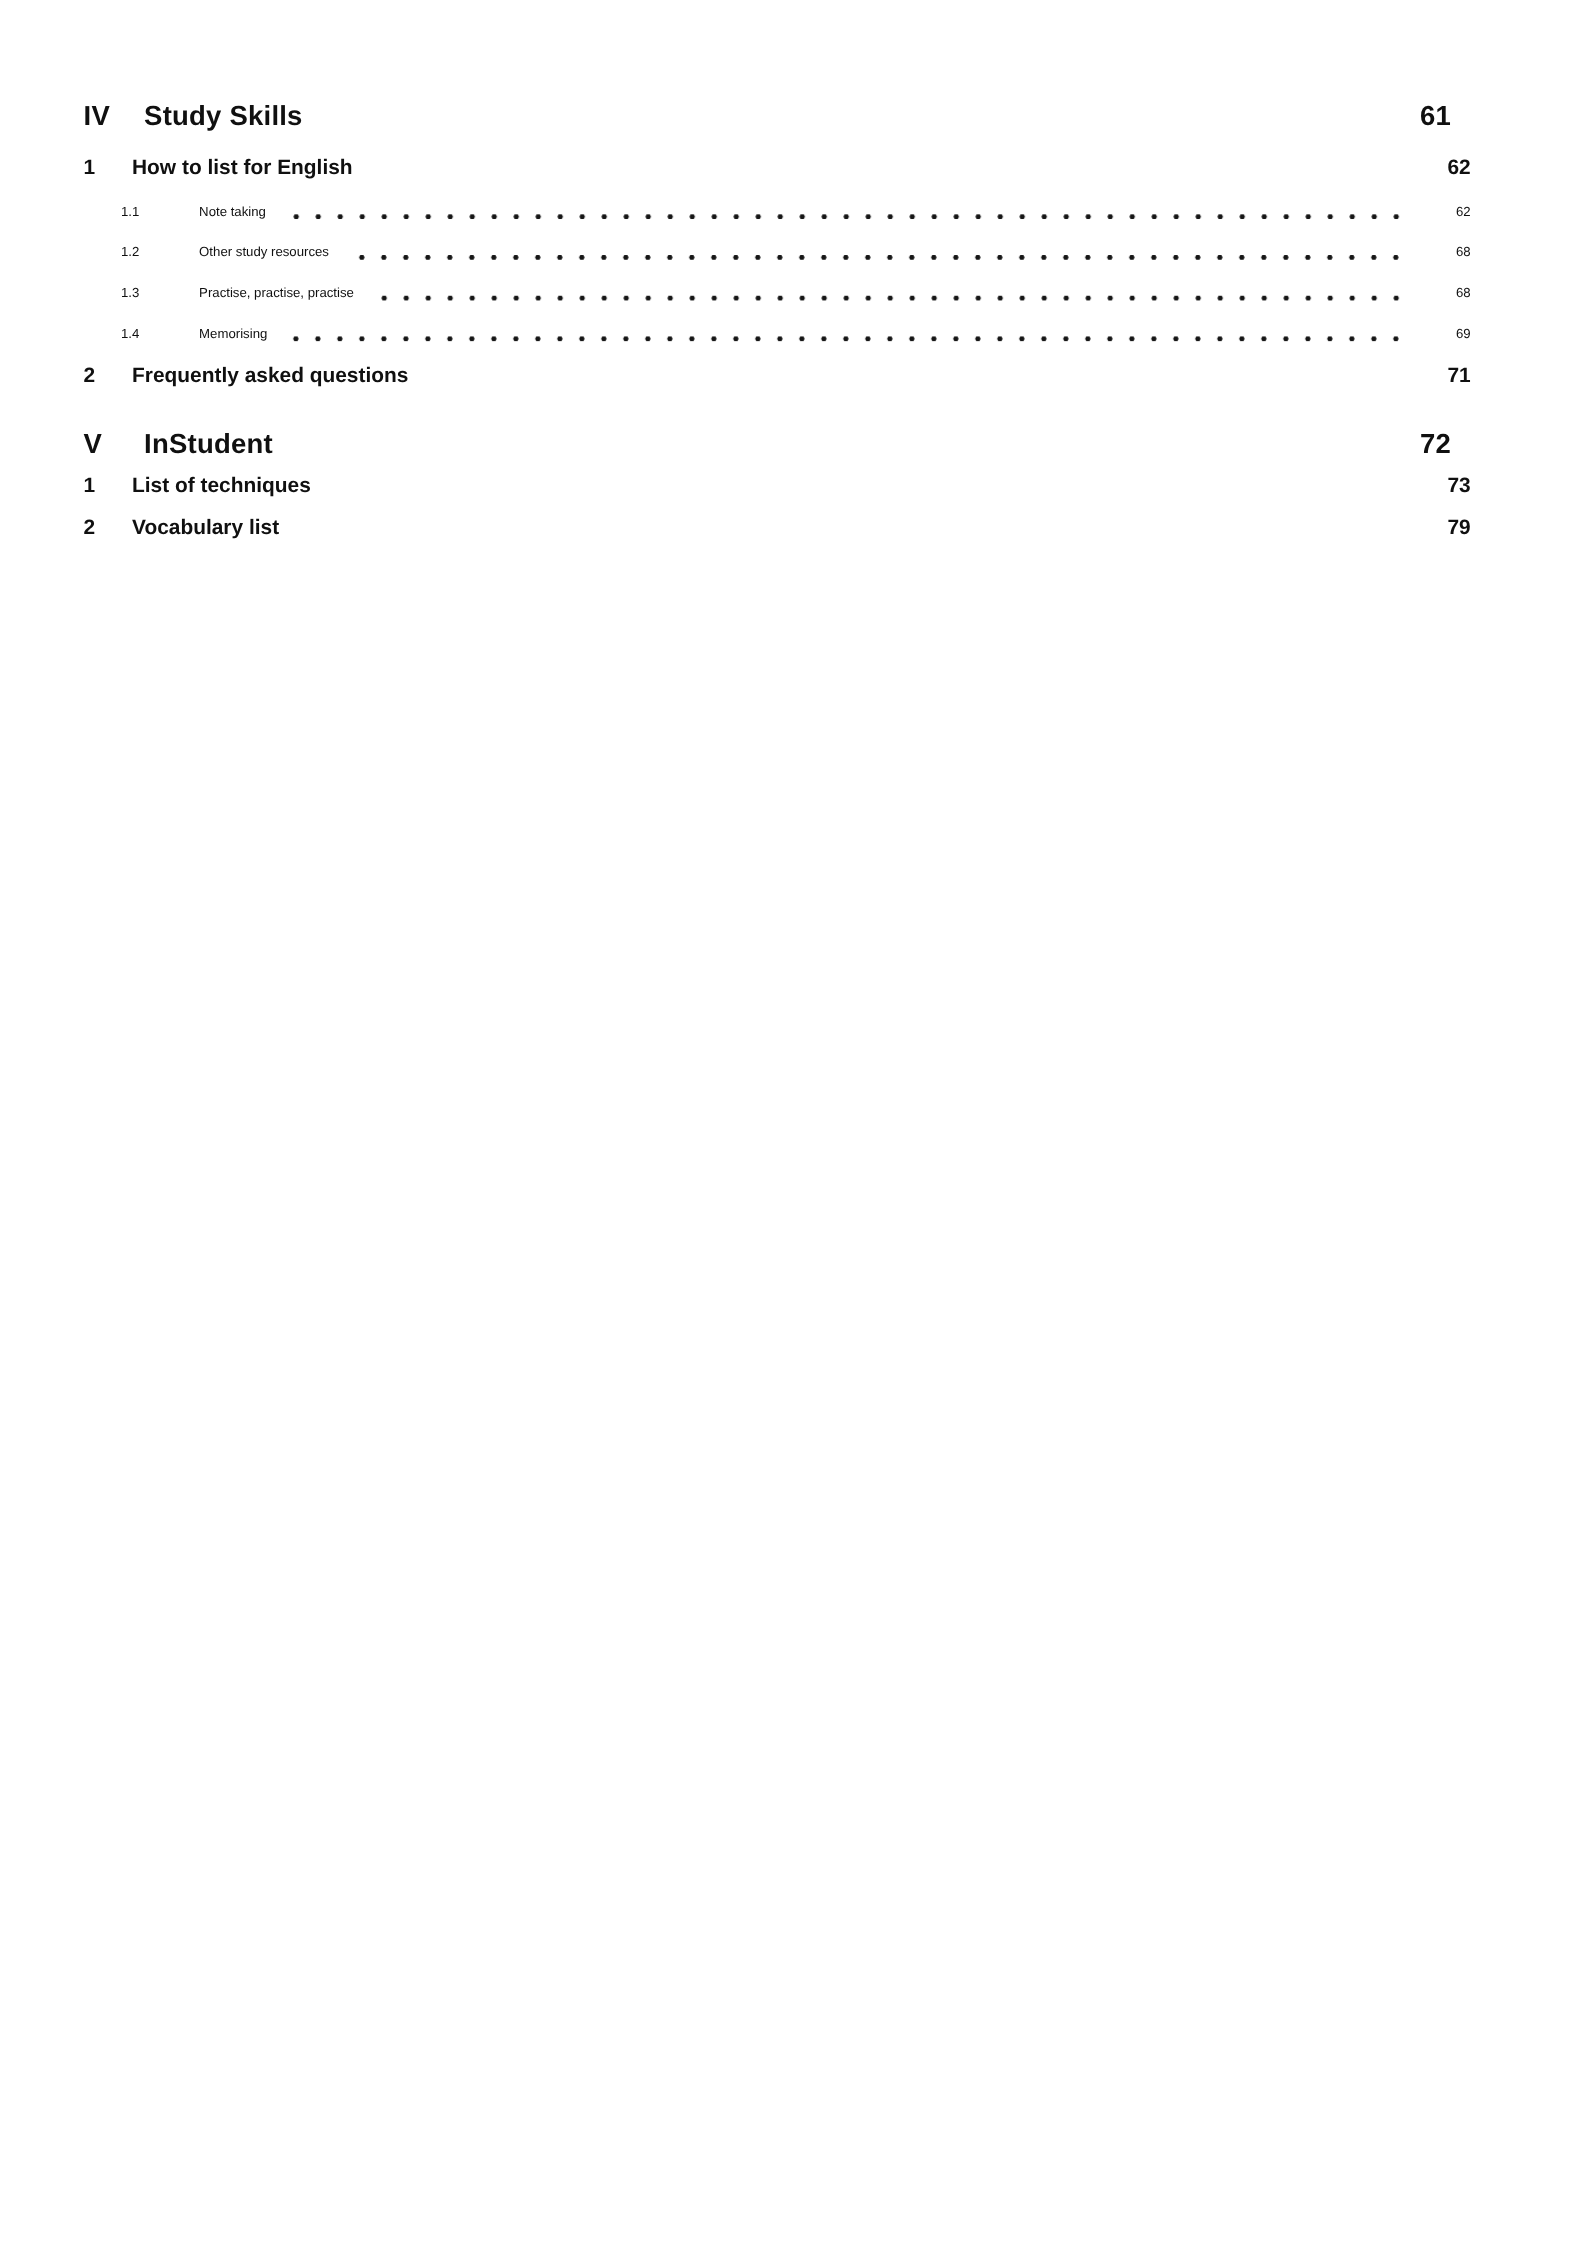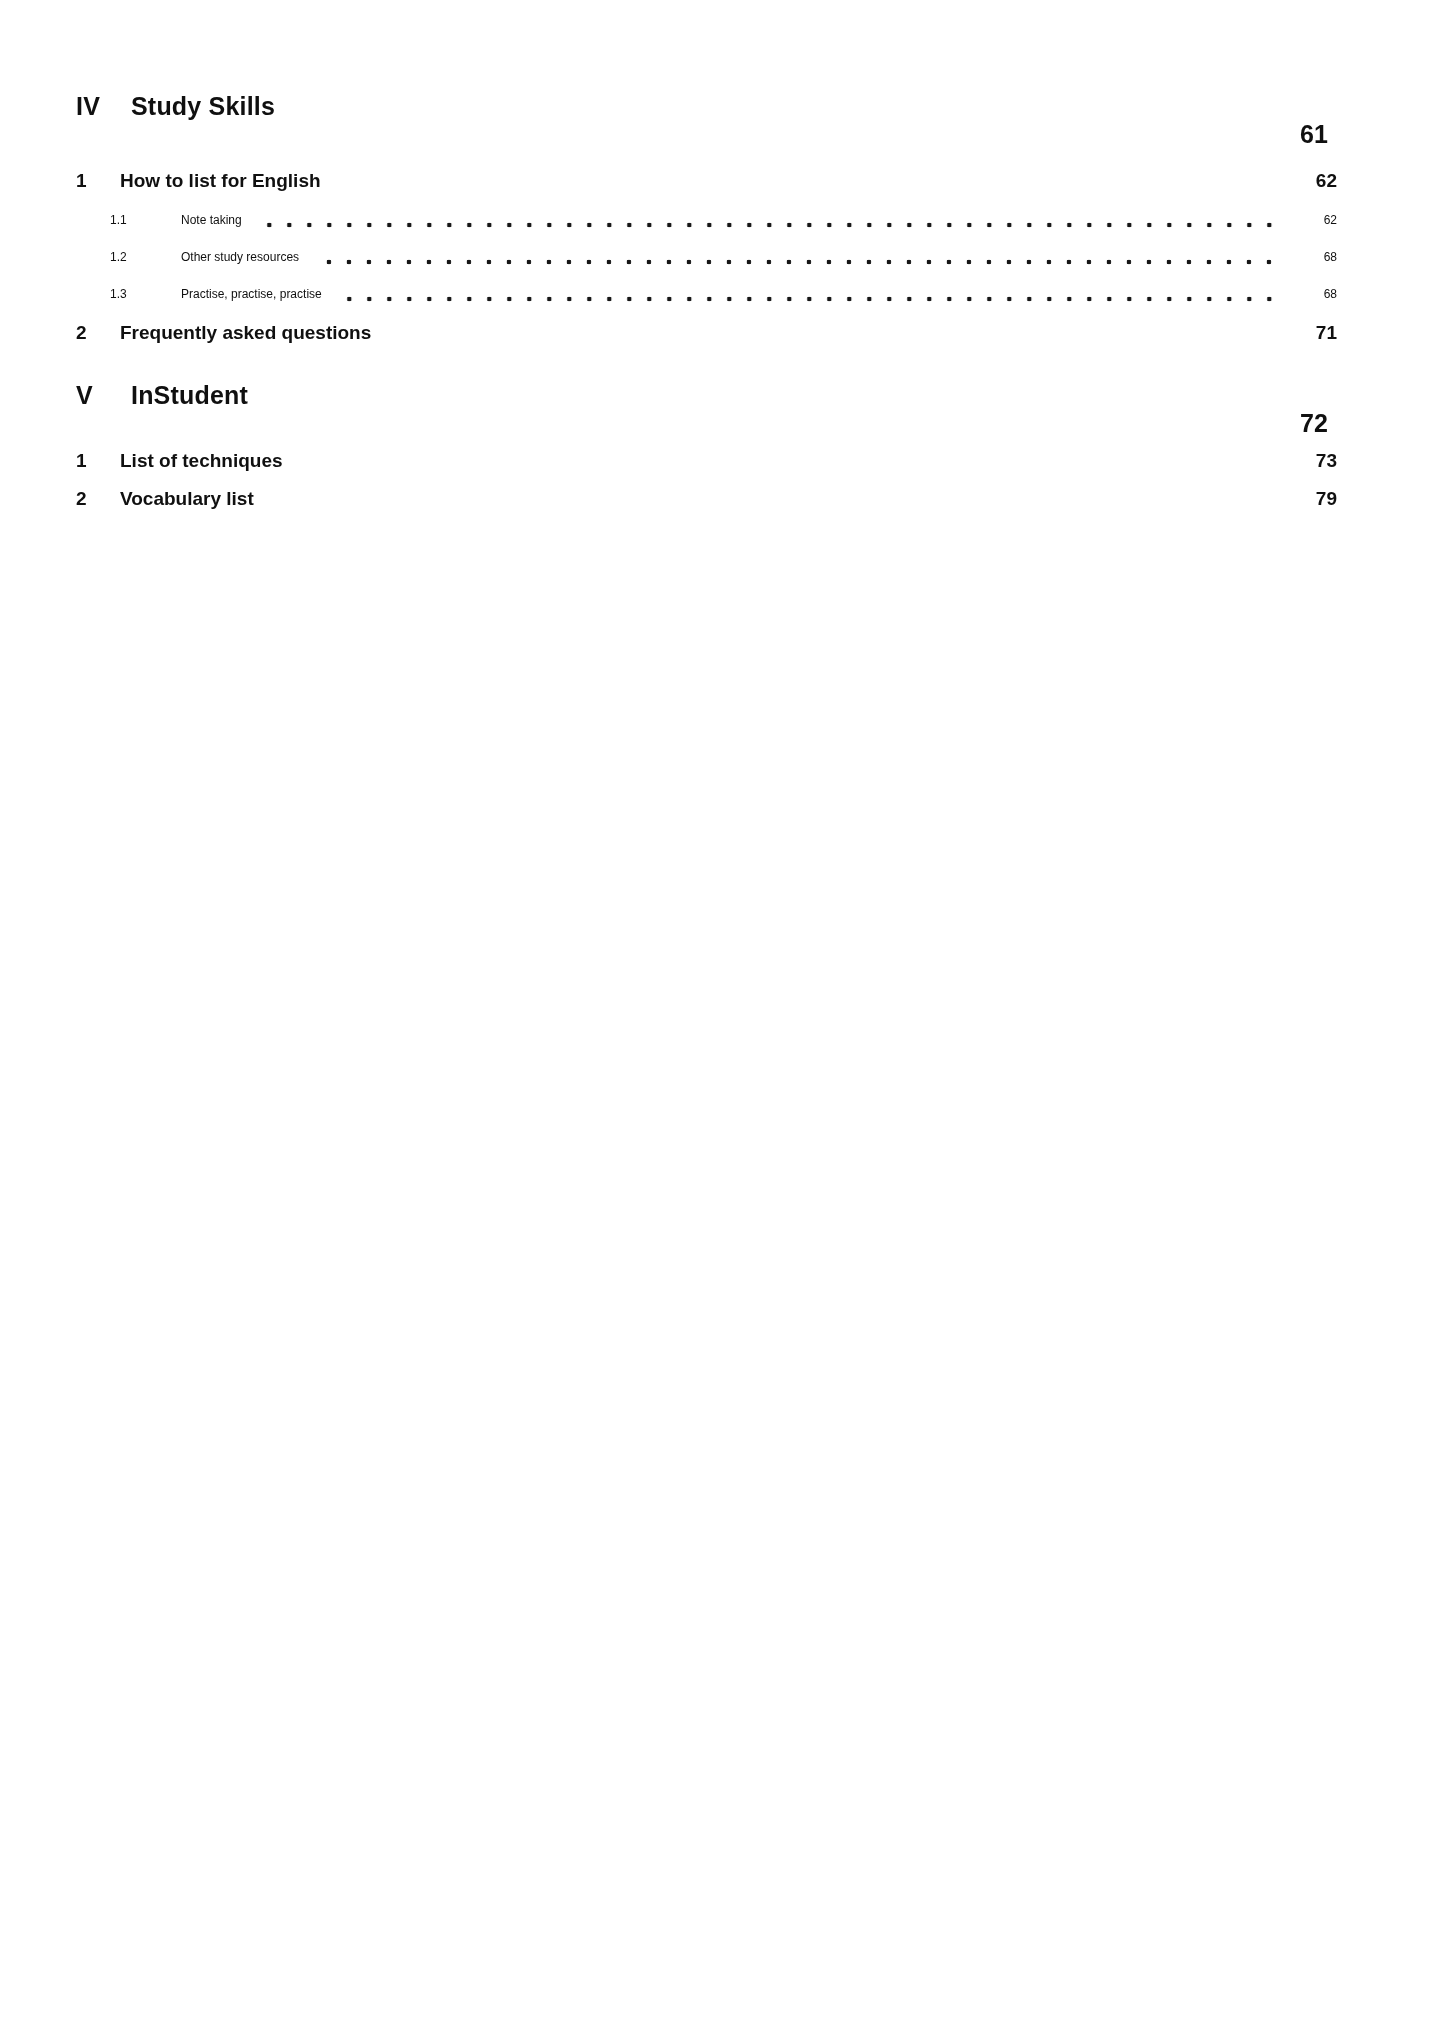--- a/index.html
+++ b/index.html
@@ -19,21 +19,21 @@
   .row { display: flex; min-width: 0; }
 
   
   .part-row {
     font-size: 25px;
     font-weight: bold;
     line-height: 32px;
     letter-spacing: 0.2px;
   }
   .part-row .num { width: 55px; flex: 0 0 55px; }
-  .part-row .page-num { flex: 0 0 auto; text-align: center; min-width: 46px; margin-top: 28px; }
+  .part-row .page-num { flex: 0 0 auto; text-align: left; min-width: 46px; }
 
   
   .section-row {
     font-size: 19px;
     font-weight: bold;
     line-height: 26px;
   }
   .section-row .num { width: 44px; flex: 0 0 44px; }
   .section-row .page-num { flex: 0 0 auto; text-align: right; min-width: 46px; }
 
@@ -126,20 +126,26 @@
     <span class="page-num">68</span>
   </div>
 
   <div class="row sub-row">
     <span class="num">1.3</span>
     <span class="title">Practise, practise, practise</span>
     <span class="leader"></span>
     <span class="page-num">68</span>
   </div>
 
+  <div class="row sub-row">
+    <span class="num">1.4</span>
+    <span class="title">Memorising</span>
+    <span class="leader"></span>
+    <span class="page-num">69</span>
+  </div>
 
 
   <div class="row section-row mt-section">
     <span class="num">2</span>
     <span class="title">Frequently asked questions</span>
     <span class="spacer"></span>
     <span class="page-num">71</span>
   </div>
 
   <div class="row part-row mt-part">

